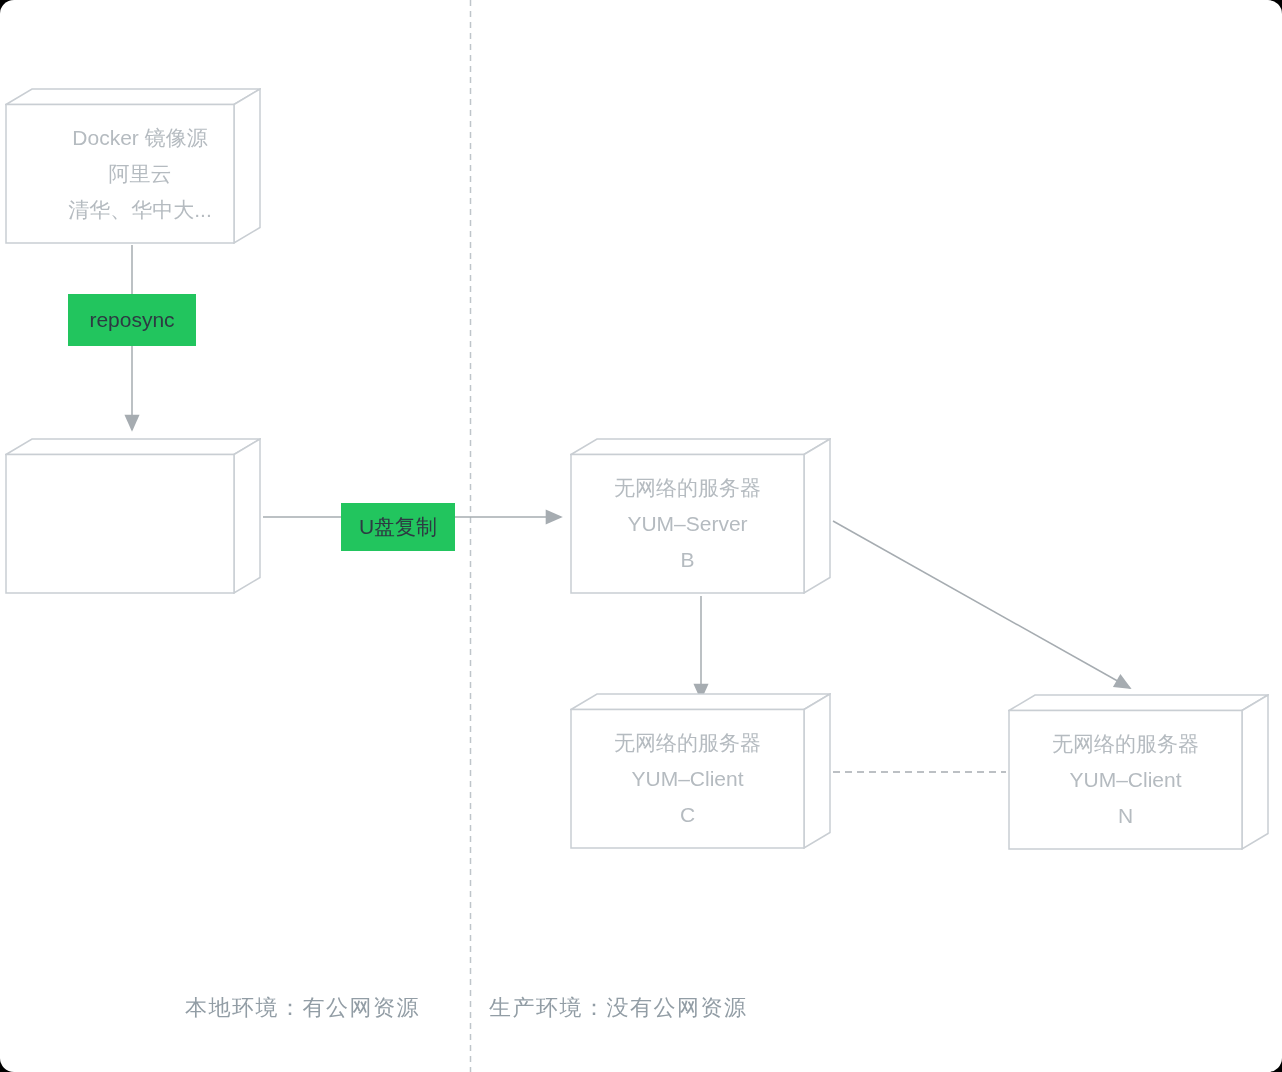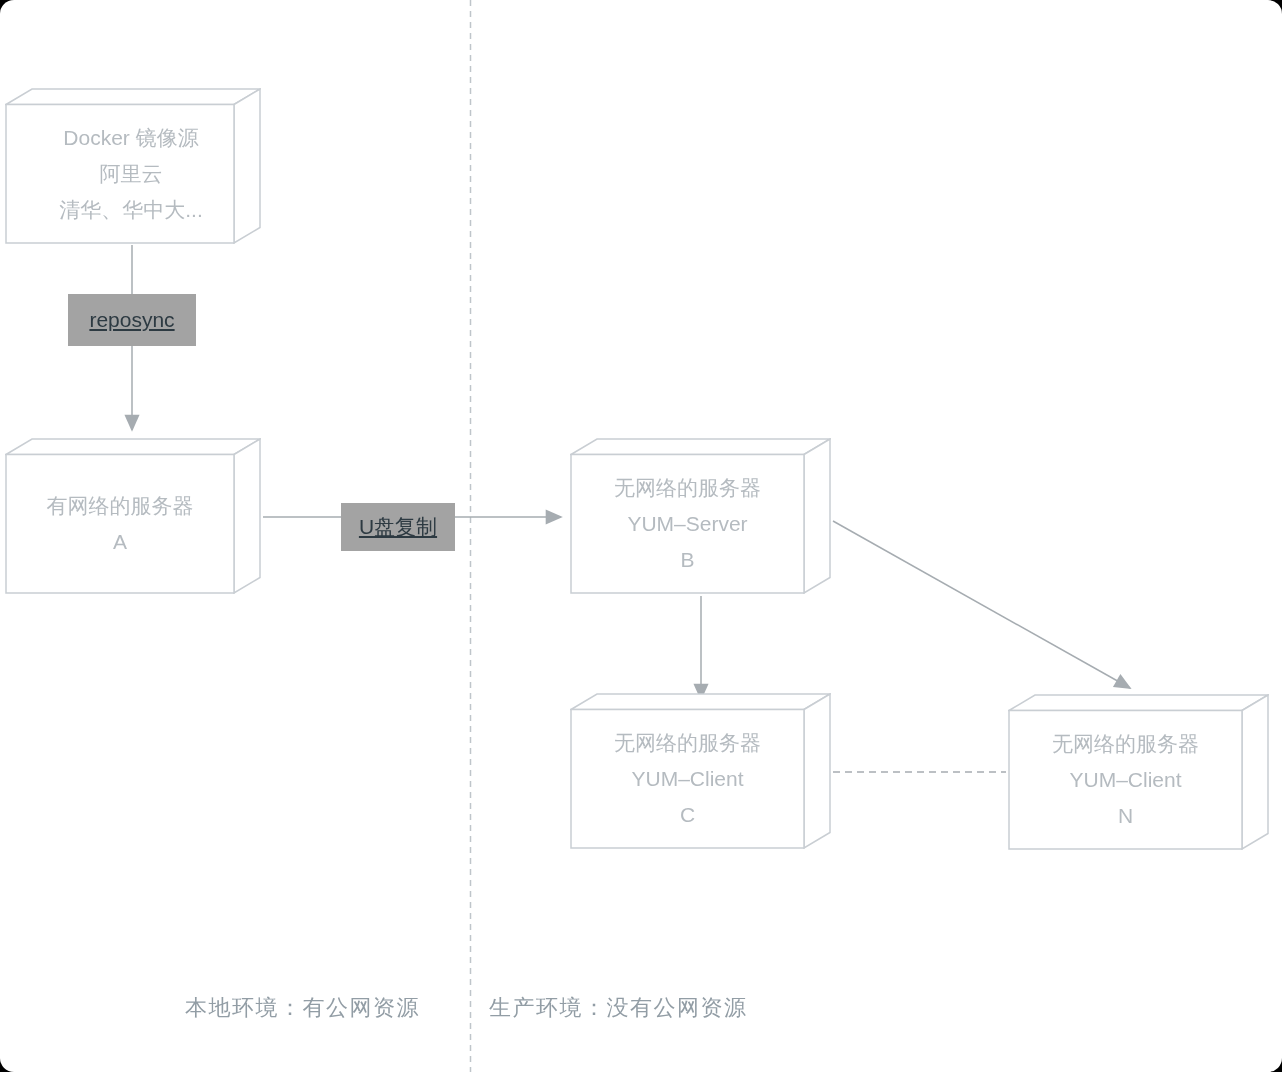--- a/index.html
+++ b/index.html
@@ -12,21 +12,21 @@
   .node{position:absolute;z-index:2;}
   .node svg{display:block;}
   .node-label{
     position:absolute;display:flex;flex-direction:column;
     align-items:center;justify-content:center;text-align:center;
     color:#b5bbc0;font-size:21px;line-height:36px;
   }
   .node-label div{white-space:nowrap;}
   .edge-label{
     position:absolute;z-index:3;display:flex;align-items:center;justify-content:center;
-    background:#a3a3a3;color:#2d3a42;font-size:21px;white-space:nowrap;text-decoration:underline;
+    background:#22c55e;color:#2d3a42;font-size:21px;white-space:nowrap;
   }
   .footer-label{
     position:absolute;z-index:2;color:#929da5;font-size:22px;
     letter-spacing:1.5px;white-space:nowrap;
   }
 </style>
 </head>
 <body>
 
 <div class="page">
@@ -44,37 +44,33 @@
     <line x1="833" y1="521" x2="1130" y2="688" stroke="#a6acb1" stroke-width="1.5" marker-end="url(#arrowhead)"></line>
     <line x1="833" y1="772" x2="1006" y2="772" stroke="#a6acb1" stroke-width="1.5" stroke-dasharray="7 5"></line>
   </svg>
 
   <div class="node" style="left:5px;top:88px;width:256px;height:156px;">
     <svg width="256" height="156" viewBox="0 0 256 156">
       <path d="M1,16.5 L27,1 L255,1 L229,16.5 Z" fill="#fff" stroke="#c9ced3" stroke-width="1.5"></path>
       <path d="M229,16.5 L255,1 L255,139.5 L229,155 Z" fill="#fff" stroke="#c9ced3" stroke-width="1.5"></path>
       <rect x="1" y="16.5" width="228" height="138.5" fill="#fff" stroke="#c9ced3" stroke-width="1.5"></rect>
     </svg>
-    <div class="node-label" style="left:12px;top:16px;width:228px;height:139px;">
+    <div class="node-label" style="left:1px;top:16px;width:228px;height:139px;padding-left:20px;">
       <div>Docker 镜像源</div>
       <div>阿里云</div>
       <div>清华、华中大...</div>
     </div>
   </div>
 
   <div class="node" style="left:5px;top:438px;width:256px;height:156px;">
     <svg width="256" height="156" viewBox="0 0 256 156">
       <path d="M1,16.5 L27,1 L255,1 L229,16.5 Z" fill="#fff" stroke="#c9ced3" stroke-width="1.5"></path>
       <path d="M229,16.5 L255,1 L255,139.5 L229,155 Z" fill="#fff" stroke="#c9ced3" stroke-width="1.5"></path>
       <rect x="1" y="16.5" width="228" height="138.5" fill="#fff" stroke="#c9ced3" stroke-width="1.5"></rect>
     </svg>
-    <div class="node-label" style="left:1px;top:16px;width:228px;height:139px;">
-      <div>有网络的服务器</div>
-      <div>A</div>
-    </div>
   </div>
 
   <div class="node" style="left:570px;top:438px;width:261px;height:156px;">
     <svg width="261" height="156" viewBox="0 0 261 156">
       <path d="M1,16.5 L27,1 L260,1 L234,16.5 Z" fill="#fff" stroke="#c9ced3" stroke-width="1.5"></path>
       <path d="M234,16.5 L260,1 L260,139.5 L234,155 Z" fill="#fff" stroke="#c9ced3" stroke-width="1.5"></path>
       <rect x="1" y="16.5" width="233" height="138.5" fill="#fff" stroke="#c9ced3" stroke-width="1.5"></rect>
     </svg>
     <div class="node-label" style="left:1px;top:16px;width:233px;height:139px;">
       <div>无网络的服务器</div>

